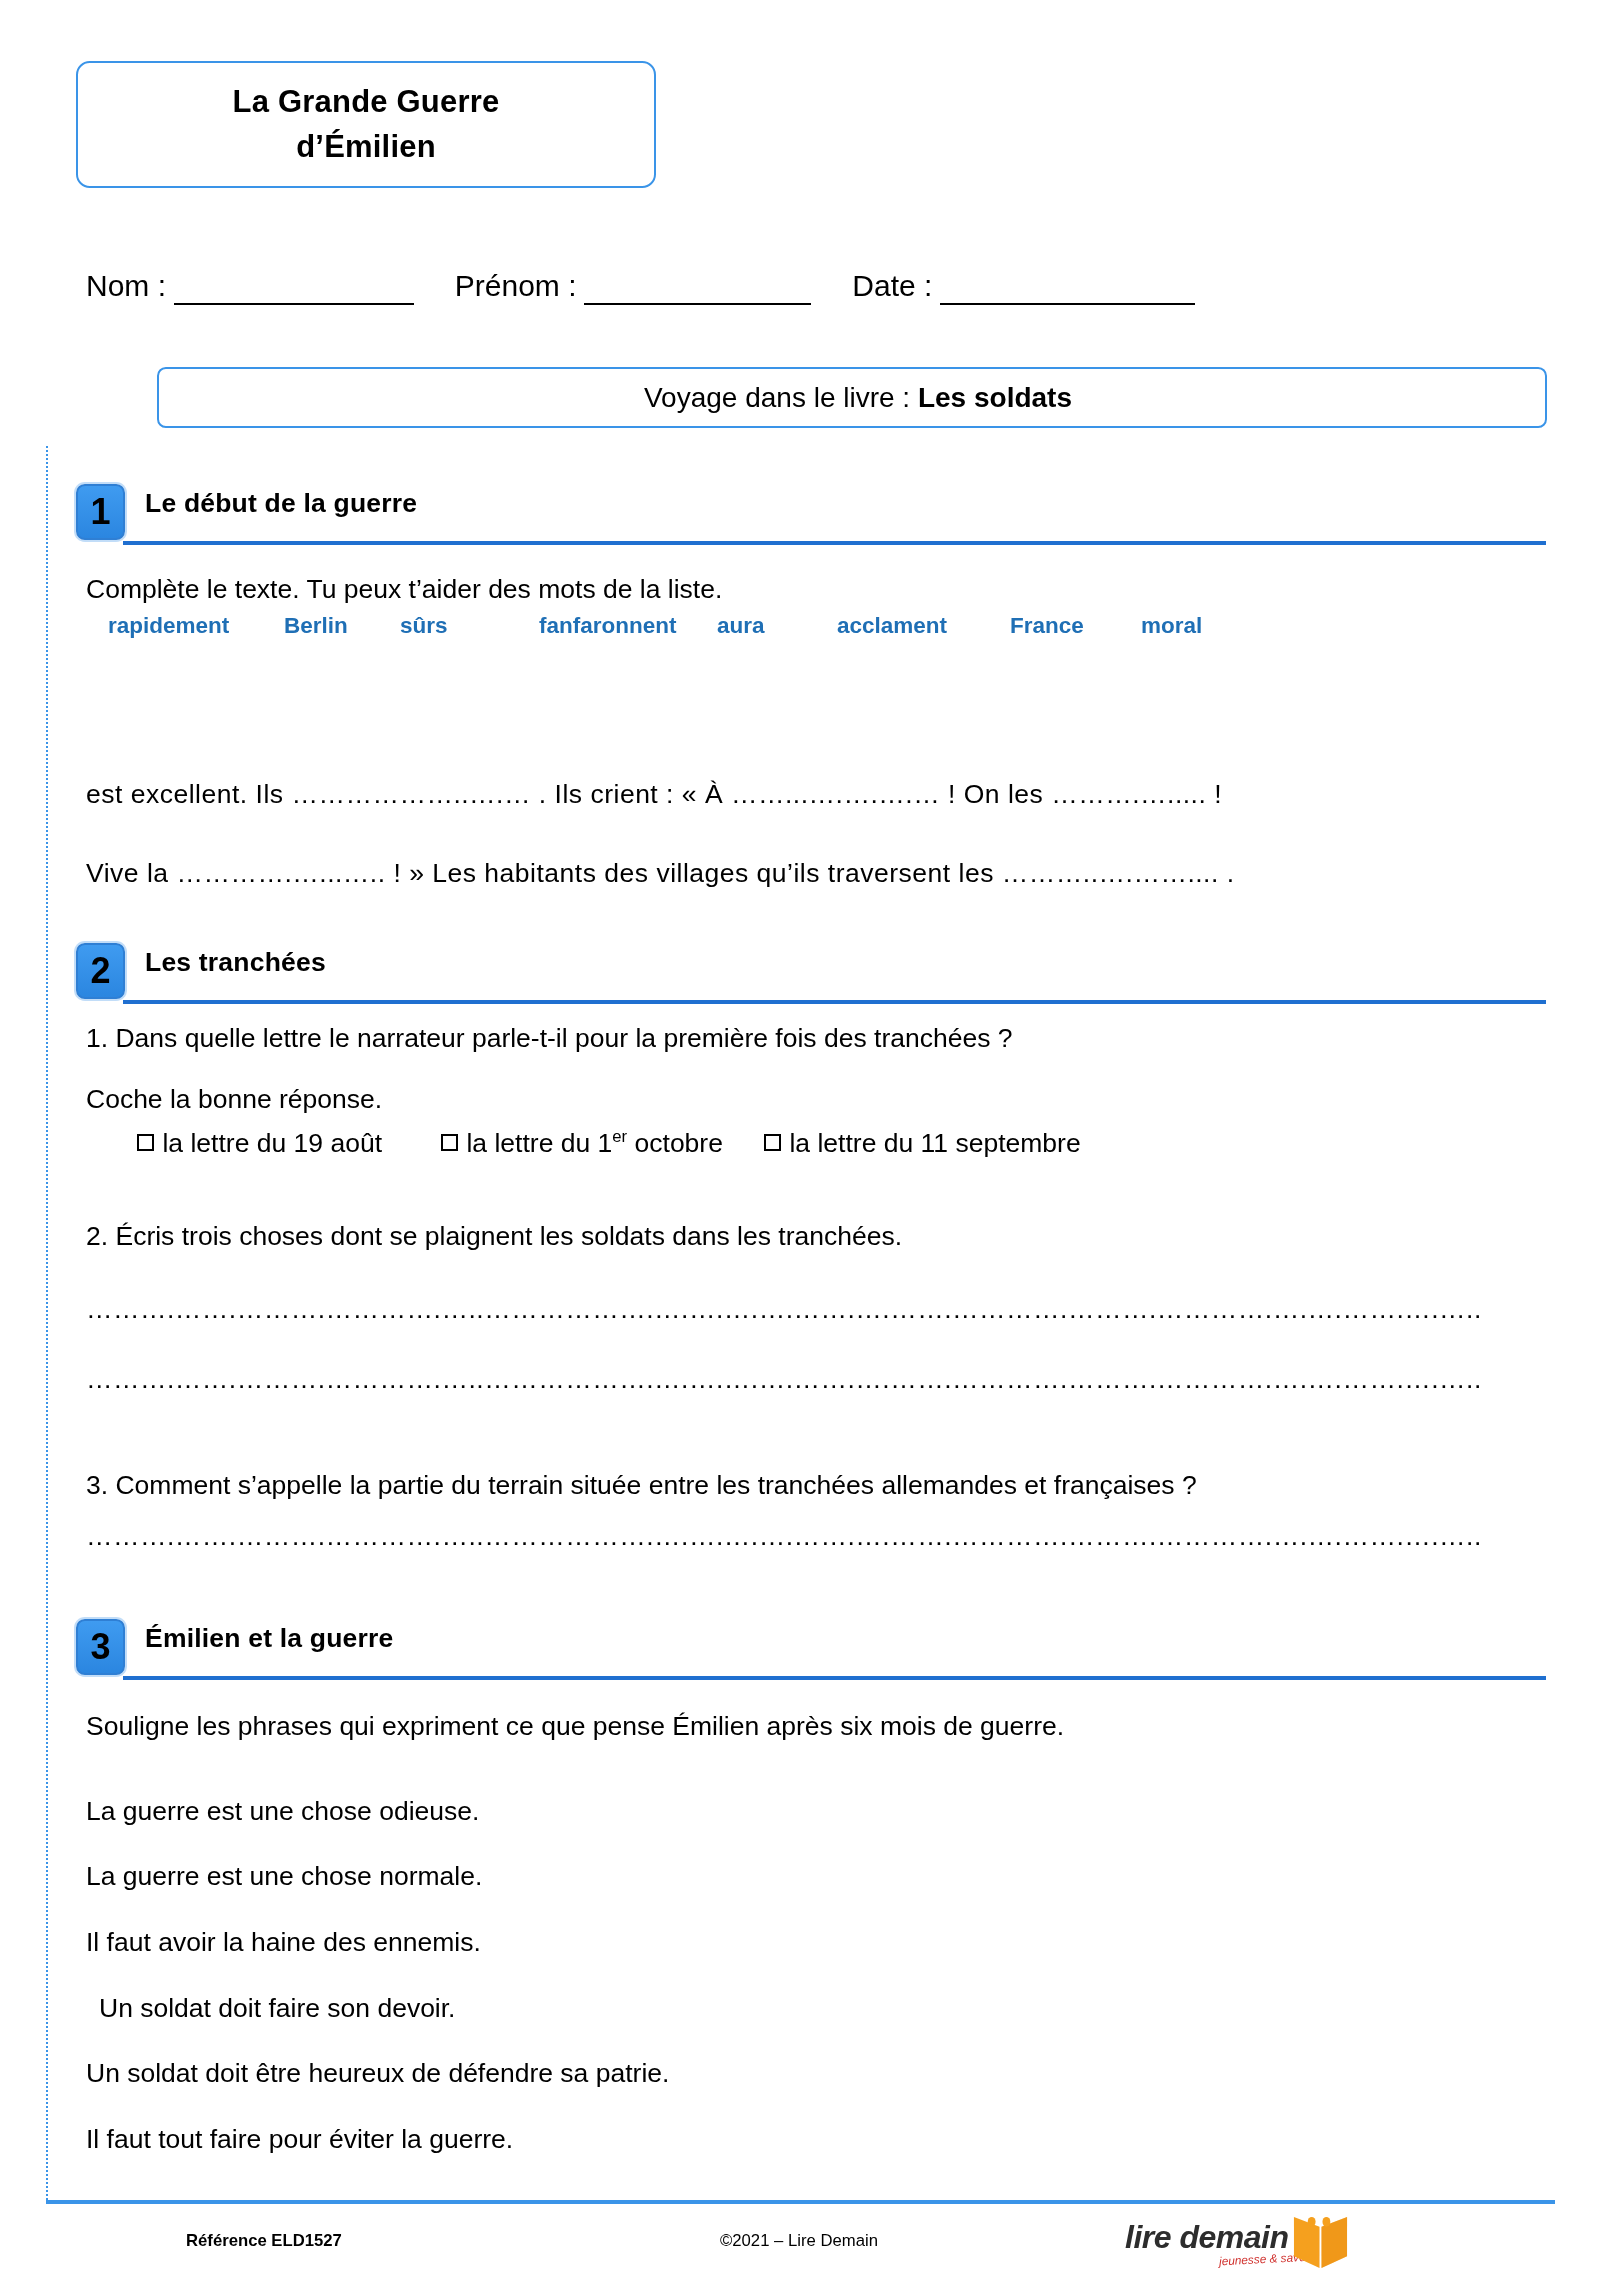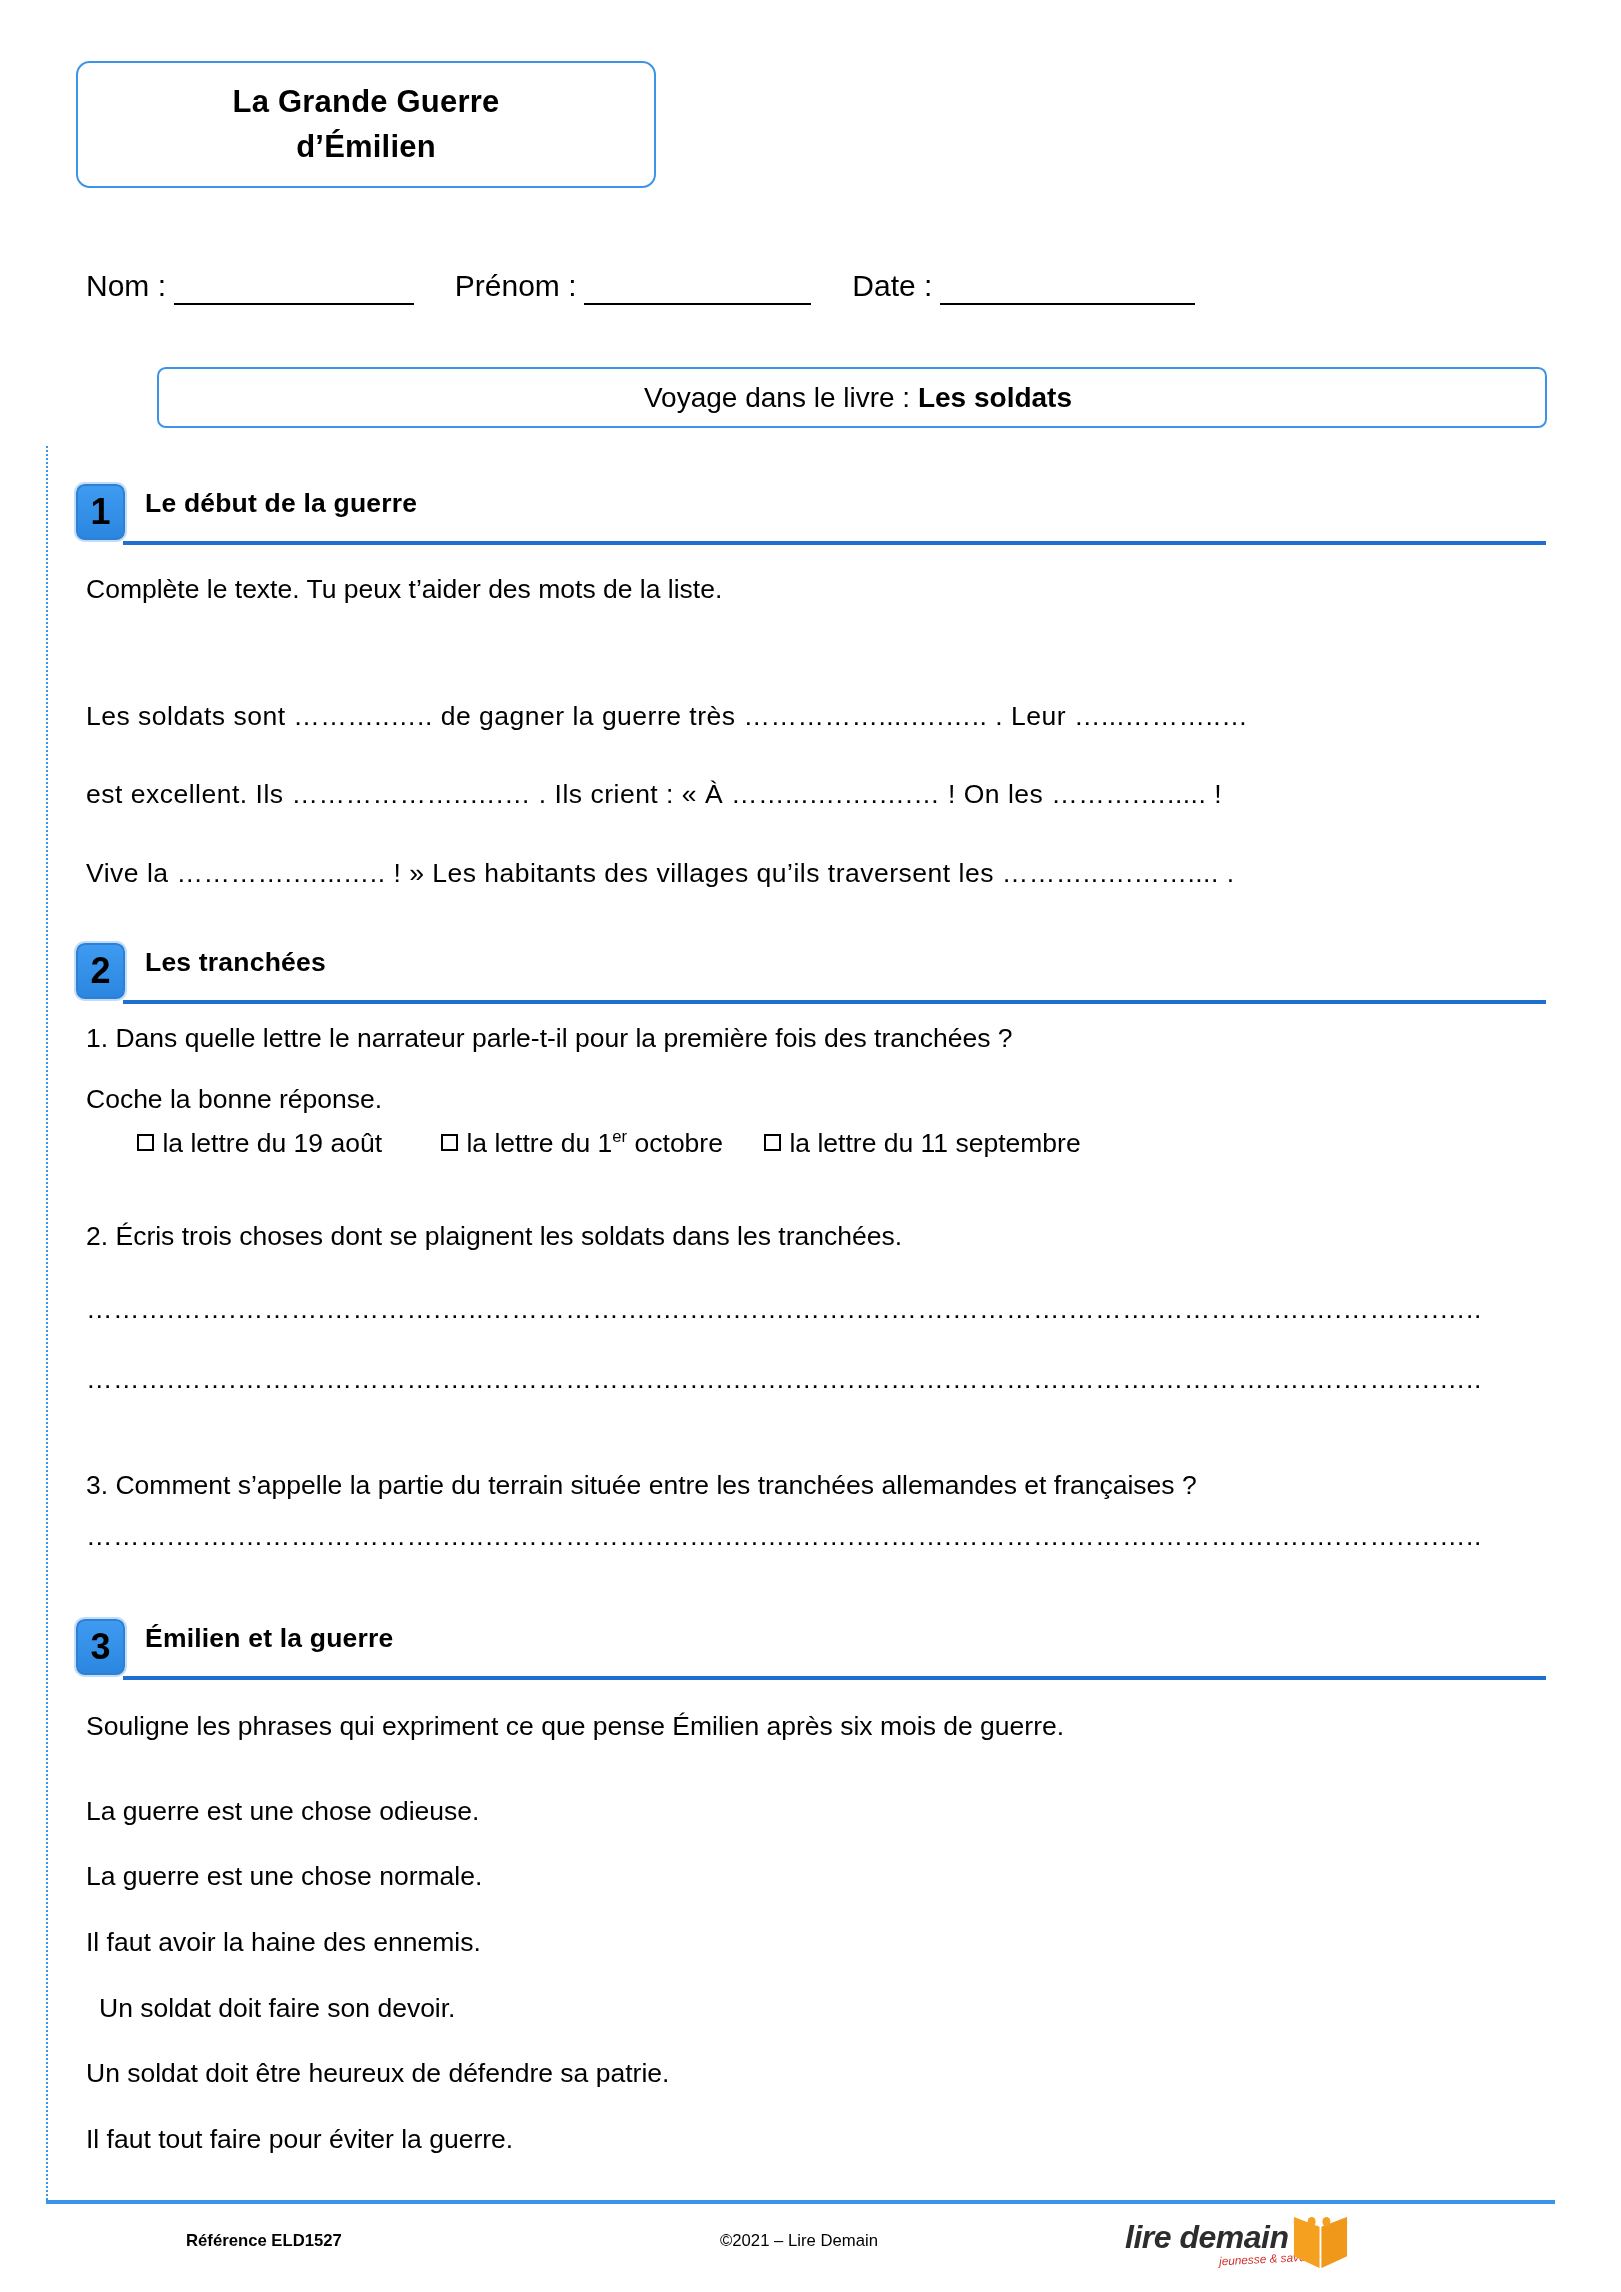--- a/index.html
+++ b/index.html
@@ -341,22 +341,31 @@
   </div>
 
   <div class="ex-header" style="top:484px;">
     <div class="ex-badge">1</div>
     <div class="ex-title">Le début de la guerre</div>
     <div class="ex-rule"></div>
   </div>
 
   <div class="ptext" style="top:573px;">Complète le texte. Tu peux t’aider des mots de la liste.</div>
 
-
-  <div class="dotline" style="top:701px;">Les soldats sont ………..….. de gagner la guerre très ……………....….….. . Leur …...………..…</div>
+  <div class="wordbank">
+    <span class="w0">rapidement</span>
+    <span class="w1">Berlin</span>
+    <span class="w2">sûrs</span>
+    <span class="w3">fanfaronnent</span>
+    <span class="w4">aura</span>
+    <span class="w5">acclament</span>
+    <span class="w6">France</span>
+    <span>moral</span>
+  </div>
+
   <div class="dotline" style="top:779px;">est excellent. Ils ………………..….… . Ils crient : « À ……...….….….… ! On les ……….…..... !</div>
   <div class="dotline" style="top:858px;">Vive la ………….…...….. ! » Les habitants des villages qu’ils traversent les ………..….…….... .</div>
 
   <div class="ex-header" style="top:943px;">
     <div class="ex-badge">2</div>
     <div class="ex-title">Les tranchées</div>
     <div class="ex-rule"></div>
   </div>
 
   <div class="ptext" style="top:1022px;">1. Dans quelle lettre le narrateur parle-t-il pour la première fois des tranchées ?</div>

